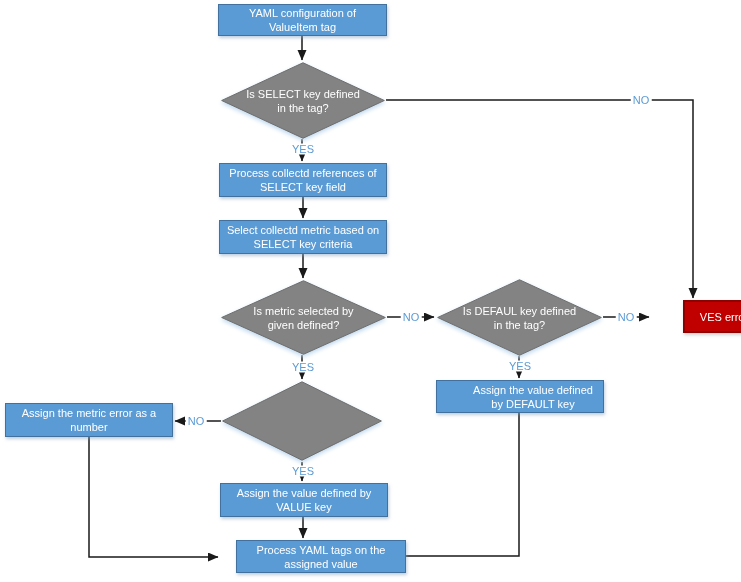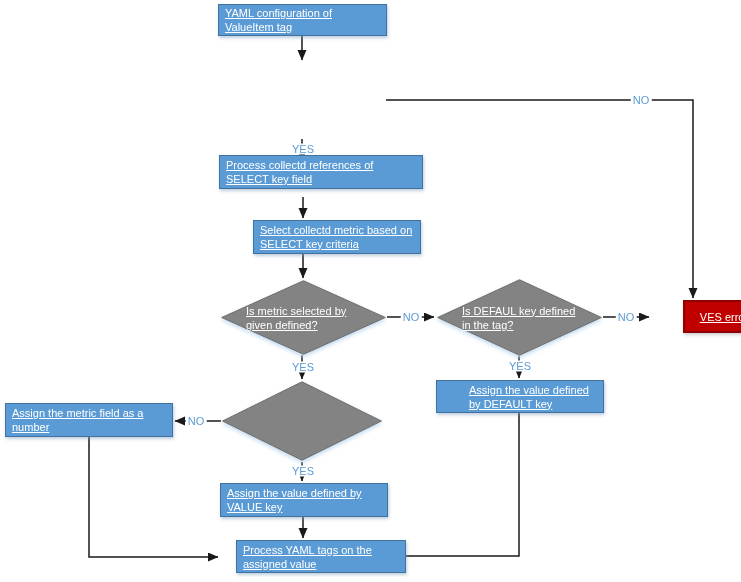--- a/index.html
+++ b/index.html
@@ -4,23 +4,22 @@
 <style>
   html,body { margin:0; padding:0; background:#fff; }
   #canvas {
     position:relative; width:741px; height:582px; background:#ffffff;
     font-family:"Liberation Sans", sans-serif; overflow:hidden;
   }
   #edges { position:absolute; left:0; top:0; width:741px; height:582px; }
   .edge { fill:none; stroke:var(--connector-color,#1a1a1a); stroke-width:1.5; }
   .node {
     position:absolute; display:flex; align-items:center; justify-content:center;
-    color:var(--text-color,#ffffff); font-size:11px; line-height:14px;
+    text-align:center; color:var(--text-color,#ffffff); font-size:11px; line-height:14px;
     box-sizing:border-box;
-    text-decoration:underline;
   }
   .process {
     background:var(--process-fill,#5B9BD5);
     border:1px solid var(--process-border,#41719C);
     box-shadow:1px 2px 3px rgba(130,160,190,0.5);
     padding:0 6px;
   }
   .error {
     background:var(--error-fill,#C00000);
     border:2px solid var(--error-border,#8F0000);
@@ -67,26 +66,32 @@
     <line class="edge" x1="221" y1="421" x2="175" y2="421" marker-end="url(#arrow)"></line>
     <line class="edge" x1="302" y1="462" x2="302" y2="481" marker-end="url(#arrow)"></line>
     <line class="edge" x1="303" y1="517" x2="303" y2="538" marker-end="url(#arrow)"></line>
     <path class="edge" d="M89,437 L89,557 L218,557" marker-end="url(#arrow)"></path>
   </svg>
 
   <div class="node process" style="left:218px; top:4px; width:169px; height:32px;">
     <span>YAML configuration of ValueItem tag</span>
   </div>
 
+  <div class="node decision" style="left:220px; top:62px; width:166px; height:77px;">
+    <svg viewBox="0 0 100 100" preserveAspectRatio="none">
+      <polygon points="50,1 99,50 50,99 1,50" vector-effect="non-scaling-stroke"></polygon>
+    </svg>
+    <div class="dlabel">Is SELECT key defined in the tag?</div>
+  </div>
 
-  <div class="node process" style="left:219px; top:155px; width:204px; height:34px;">
+  <div class="node process" style="left:219px; top:163px; width:168px; height:34px;">
     <span>Process collectd references of SELECT key field</span>
   </div>
 
-  <div class="node process" style="left:219px; top:220px; width:168px; height:34px;margin-left:34px;">
+  <div class="node process" style="left:219px; top:220px; width:168px; height:34px;">
     <span>Select collectd metric based on SELECT key criteria</span>
   </div>
 
   <div class="node decision" style="left:220px; top:280px; width:167px; height:75px;">
     <svg viewBox="0 0 100 100" preserveAspectRatio="none">
       <polygon points="50,1 99,50 50,99 1,50" vector-effect="non-scaling-stroke"></polygon>
     </svg>
     <div class="dlabel">Is metric selected by given defined?</div>
   </div>
 
@@ -99,21 +104,21 @@
 
   <div class="node error" style="left:651px; top:300px; width:82px; height:33px;margin-left:32px;">
     <span>VES error</span>
   </div>
 
   <div class="node process" style="left:436px; top:380px; width:168px; height:33px;padding-left:32px;">
     <span>Assign the value defined by DEFAULT key</span>
   </div>
 
   <div class="node process" style="left:5px; top:403px; width:168px; height:34px;">
-    <span>Assign the metric field as a number</span>
+    <span>Assign the metric error as a number</span>
   </div>
 
   <div class="node decision" style="left:221px; top:381px; width:162px; height:80px;">
     <svg viewBox="0 0 100 100" preserveAspectRatio="none">
       <polygon points="50,1 99,50 50,99 1,50" vector-effect="non-scaling-stroke"></polygon>
     </svg>
   </div>
 
   <div class="node process" style="left:220px; top:483px; width:168px; height:34px;">
     <span>Assign the value defined by VALUE key</span>

